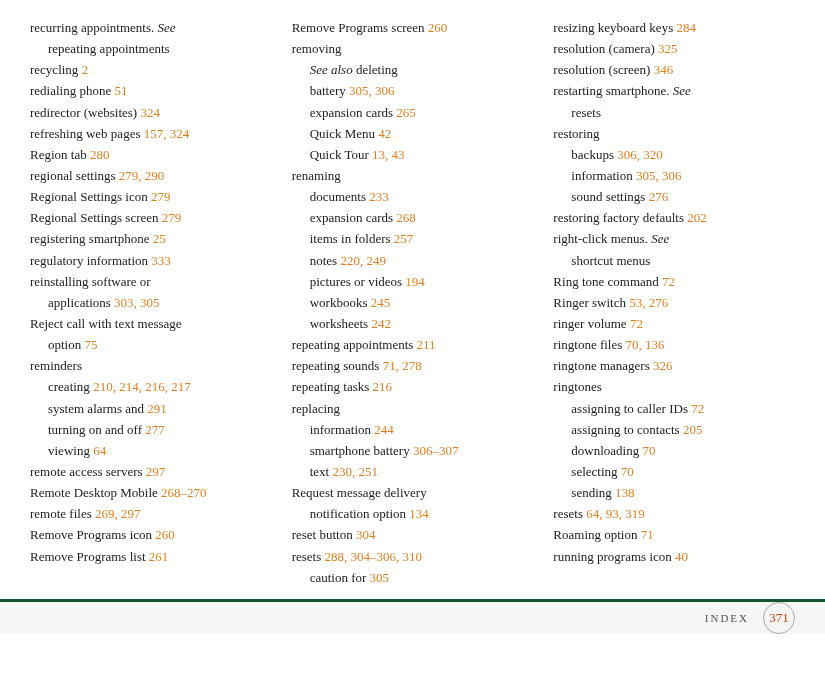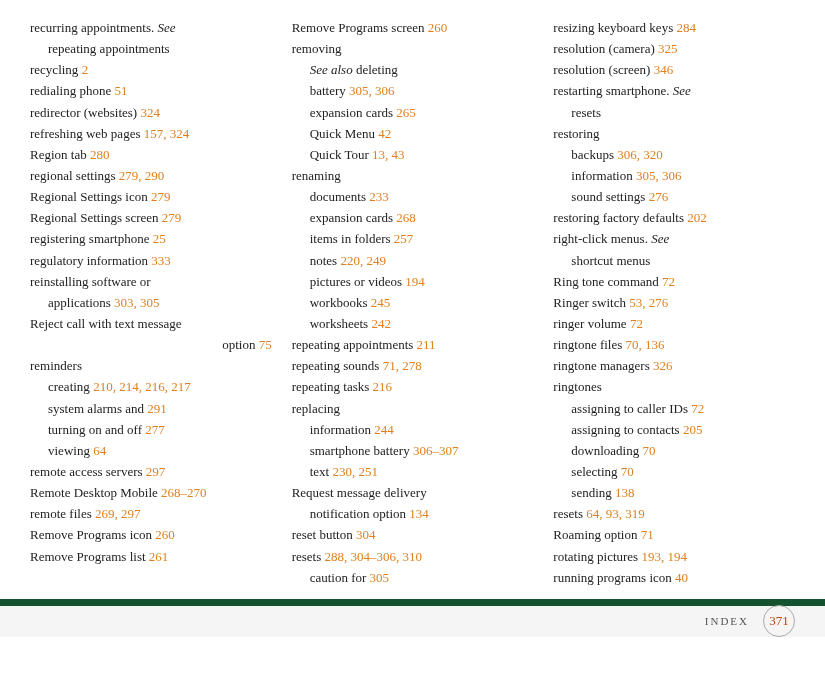--- a/index.html
+++ b/index.html
@@ -37,21 +37,21 @@
     }
     .link {
       color: #e08020;
       font-weight: normal;
     }
     em {
       font-style: italic;
     }
     .footer {
       height: 38px;
-      border-top: 7px solid #14532d;
+      border-top: 3px solid #14532d;
       display: flex;
       align-items: center;
       justify-content: flex-end;
       padding: 0 30px;
       background: #f5f5f5;
     }
     .footer-index {
       font-size: 11px;
       letter-spacing: 2px;
       color: #555;
@@ -84,21 +84,21 @@
         <div class="entry"><span>refreshing web pages </span><span class="link">157, 324</span></div>
         <div class="entry"><span>Region tab </span><span class="link">280</span></div>
         <div class="entry"><span>regional settings </span><span class="link">279, 290</span></div>
         <div class="entry"><span>Regional Settings icon </span><span class="link">279</span></div>
         <div class="entry"><span>Regional Settings screen </span><span class="link">279</span></div>
         <div class="entry"><span>registering smartphone </span><span class="link">25</span></div>
         <div class="entry"><span>regulatory information </span><span class="link">333</span></div>
         <div class="entry"><span>reinstalling software or</span></div>
         <div class="entry" style="padding-left: 18px; display: block;"><span>applications </span><span class="link">303, 305</span></div>
         <div class="entry"><span>Reject call with text message</span></div>
-        <div class="entry" style="padding-left: 18px; display: block; text-align: right;"><span>option </span><span class="link">75</span></div>
+        <div class="entry" style="padding-left: 18px; display: block;"><span>option </span><span class="link">75</span></div>
         <div class="entry"><span>reminders</span></div>
         <div class="entry" style="padding-left: 18px; display: block;"><span>creating </span><span class="link">210, 214, 216, 217</span></div>
         <div class="entry" style="padding-left: 18px; display: block;"><span>system alarms and </span><span class="link">291</span></div>
         <div class="entry" style="padding-left: 18px; display: block;"><span>turning on and off </span><span class="link">277</span></div>
         <div class="entry" style="padding-left: 18px; display: block;"><span>viewing </span><span class="link">64</span></div>
         <div class="entry"><span>remote access servers </span><span class="link">297</span></div>
         <div class="entry"><span>Remote Desktop Mobile </span><span class="link">268–270</span></div>
         <div class="entry"><span>remote files </span><span class="link">269, 297</span></div>
         <div class="entry"><span>Remove Programs icon </span><span class="link">260</span></div>
         <div class="entry"><span>Remove Programs list </span><span class="link">261</span></div>
@@ -151,21 +151,20 @@
         <div class="entry"><span>ringtone files </span><span class="link">70, 136</span></div>
         <div class="entry"><span>ringtone managers </span><span class="link">326</span></div>
         <div class="entry"><span>ringtones</span></div>
         <div class="entry" style="padding-left: 18px; display: block;"><span>assigning to caller IDs </span><span class="link">72</span></div>
         <div class="entry" style="padding-left: 18px; display: block;"><span>assigning to contacts </span><span class="link">205</span></div>
         <div class="entry" style="padding-left: 18px; display: block;"><span>downloading </span><span class="link">70</span></div>
         <div class="entry" style="padding-left: 18px; display: block;"><span>selecting </span><span class="link">70</span></div>
         <div class="entry" style="padding-left: 18px; display: block;"><span>sending </span><span class="link">138</span></div>
         <div class="entry"><span>resets </span><span class="link">64, 93, 319</span></div>
         <div class="entry"><span>Roaming option </span><span class="link">71</span></div>
-        <div class="entry"><span>rotating pictures </span><span class="link">193, 194</span></div>
         <div class="entry"><span>running programs icon </span><span class="link">40</span></div>
       </div>
     </div>
   <div class="footer">
     <span class="footer-index">INDEX</span>
     <div class="footer-page">371</div>
   </div>
 </div>
 
 </body></html>

